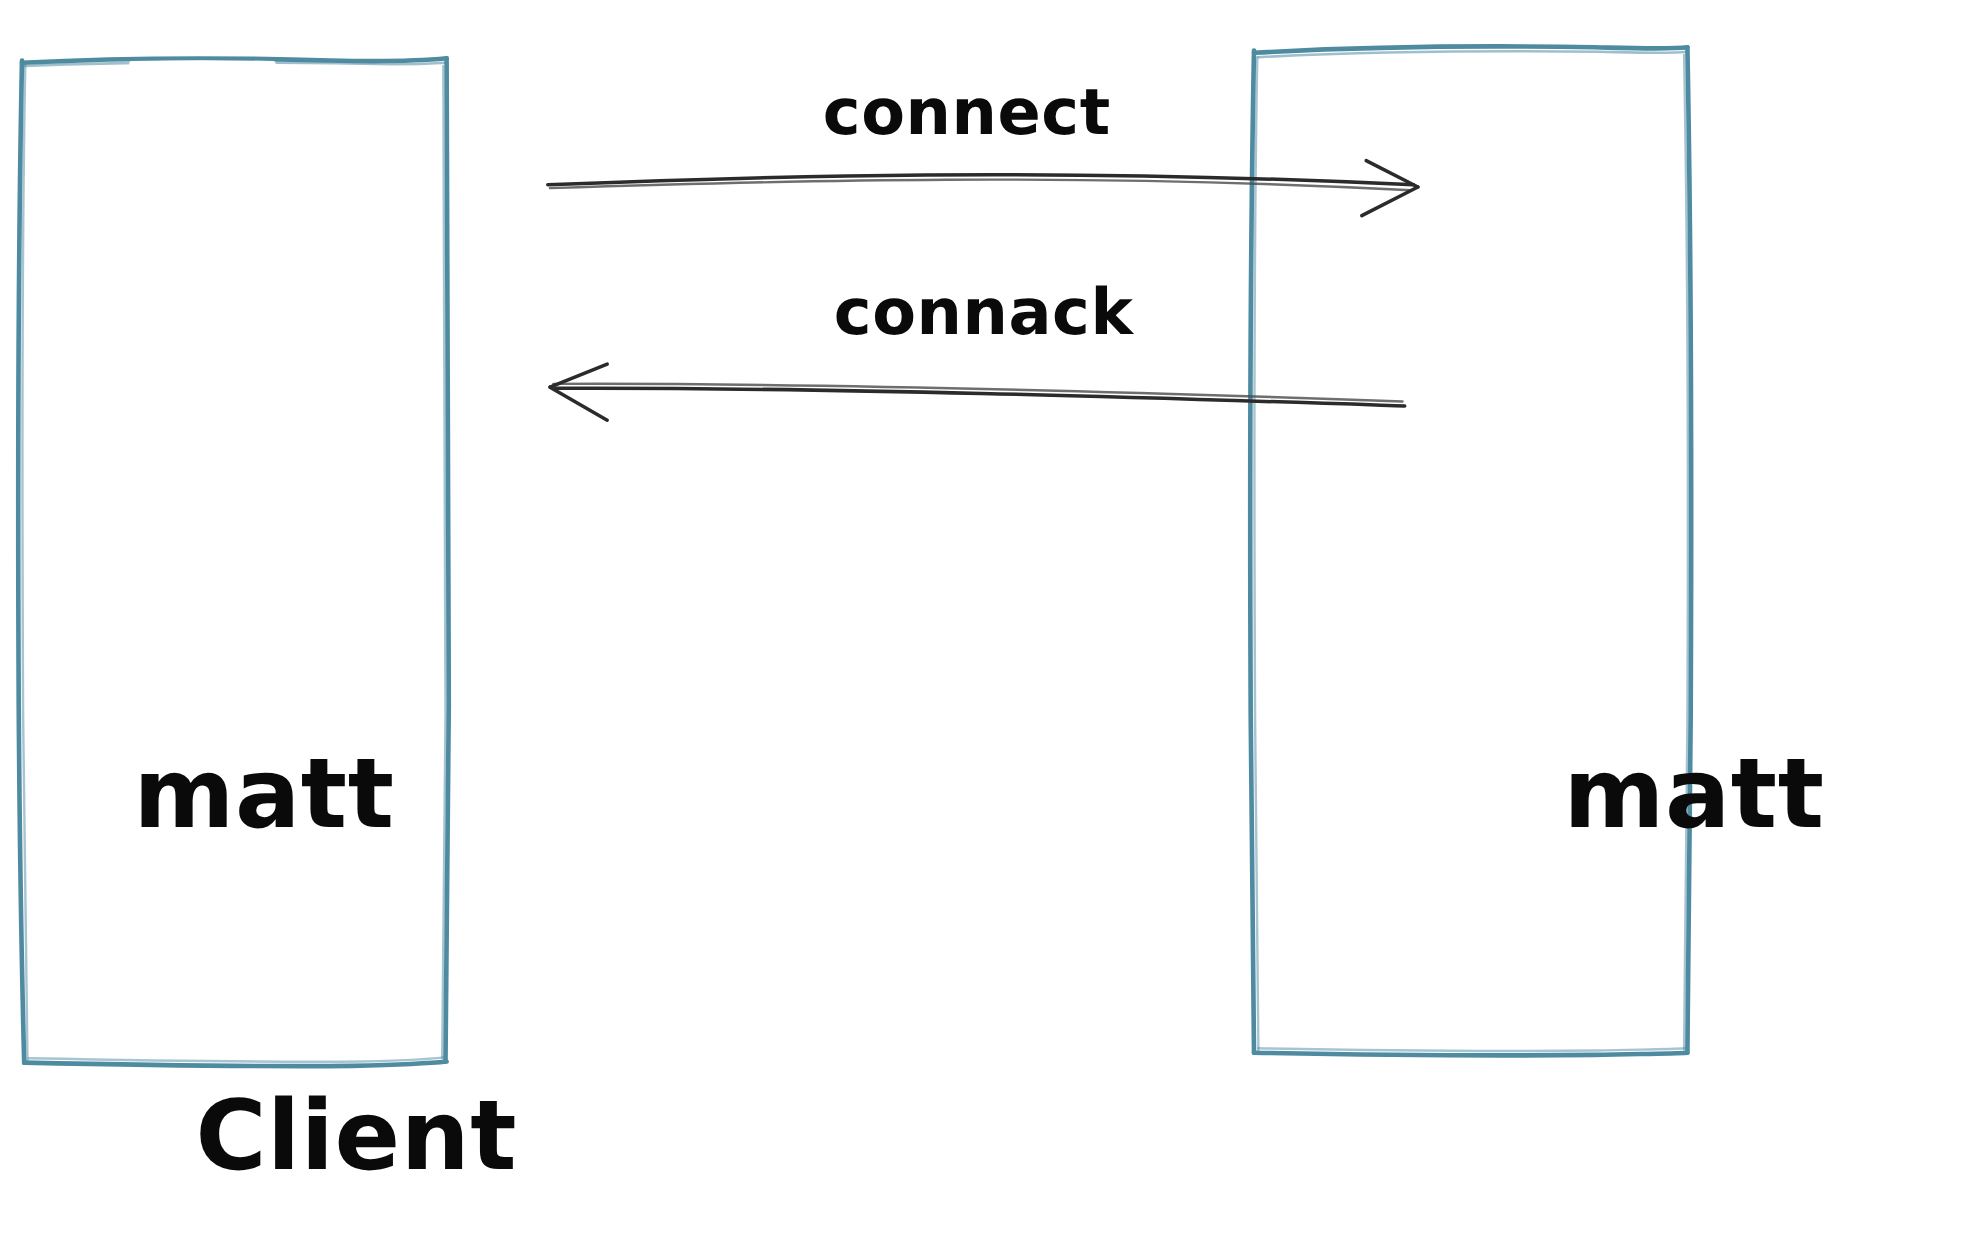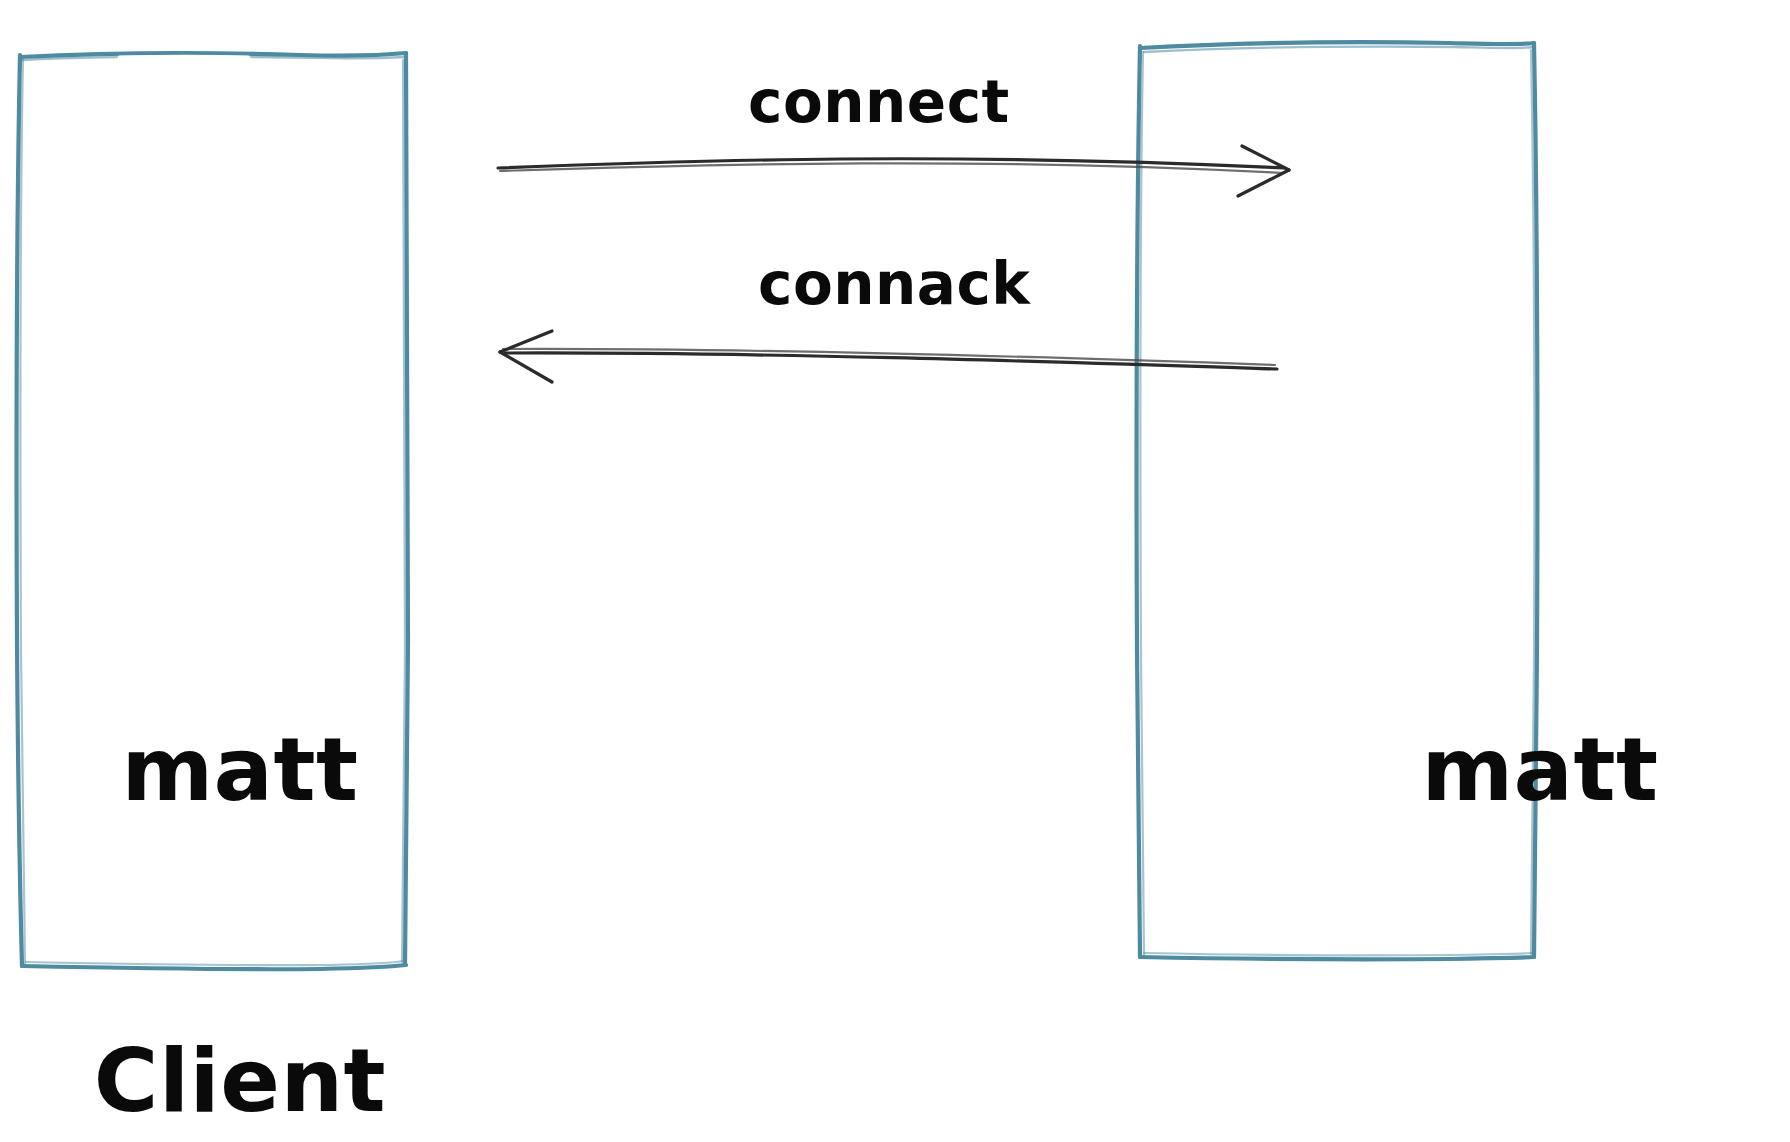--- a/index.html
+++ b/index.html
@@ -28,22 +28,22 @@
     position: absolute;
     text-align: center;
     color: #0a0a0a;
     font-family: "DejaVu Sans", sans-serif;
     font-weight: 700;
     line-height: 1.18;
     letter-spacing: 0.5px;
     user-select: none;
     white-space: pre;
   }
-  .node-label .l1 { display: block; margin-top: 48px; }
-  .node-label .l2 { display: block; }
+  .node-label .l1 { display: block; }
+  .node-label .l2 { display: block; text-align: right; }
 
   #client-label {
     left: 10px;
     top: 462px;
     width: 460px;
     font-size: 88px;
   }
   #server-label {
     left: 1300px;
     top: 462px;

